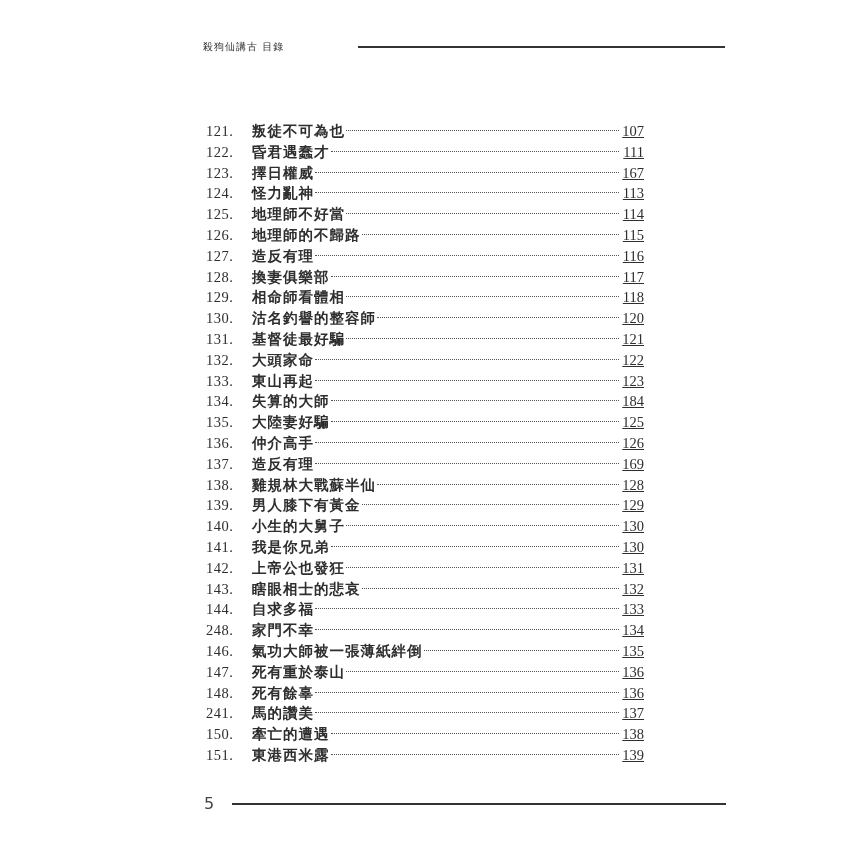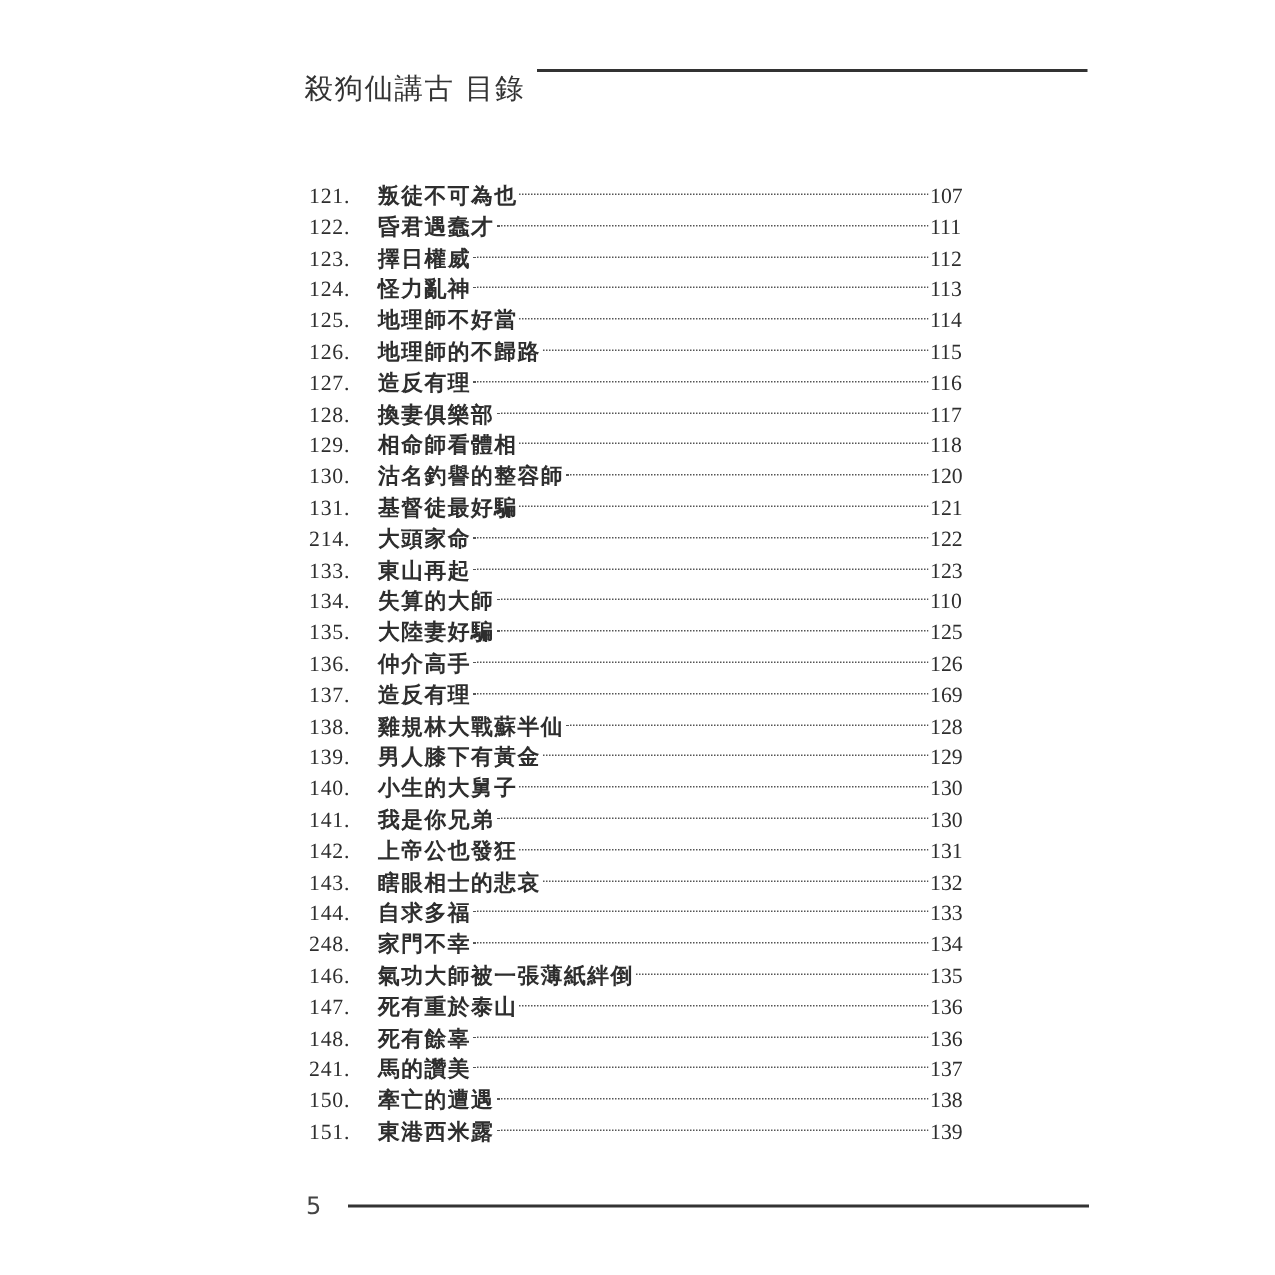--- a/index.html
+++ b/index.html
@@ -18,22 +18,22 @@
     .header {
       position: absolute;
       left: 203px;
       top: 36px;
       width: 522px;
       height: 22px;
     }
     .header-title {
       position: absolute;
       left: 0;
-      top: 12px;
-      font-size: 19px;
+      top: 0;
+      font-size: 10px;
       line-height: 22px;
       letter-spacing: 1px;
       color: #333;
       white-space: nowrap;
     }
     .header-rule {
       position: absolute;
       left: 155px;
       top: 10px;
       width: 367px;
@@ -81,21 +81,23 @@
       position: absolute;
       left: 0;
       right: 0;
       bottom: 5px;
       border-bottom: 1.5px dotted #555;
     }
     .toc-page {
       flex: 0 0 auto;
       font-family: "Liberation Serif", "DejaVu Serif", serif;
       font-size: 14.5px;
+      text-align: right;
       min-width: 24px;
+      text-decoration: underline;
     }
     .footer {
       position: absolute;
       left: 204px;
       top: 792px;
       width: 522px;
       height: 24px;
     }
     .footer-page {
       position: absolute;
@@ -133,21 +135,21 @@
     <div class="toc-row">
       <span class="toc-num">122.</span>
       <span class="toc-title">昏君遇蠢才</span>
       <span class="toc-leader"></span>
       <span class="toc-page">111</span>
     </div>
     <div class="toc-row">
       <span class="toc-num">123.</span>
       <span class="toc-title">擇日權威</span>
       <span class="toc-leader"></span>
-      <span class="toc-page">112</span>
+      <span class="toc-page">167</span>
     </div>
     <div class="toc-row">
       <span class="toc-num">124.</span>
       <span class="toc-title">怪力亂神</span>
       <span class="toc-leader"></span>
       <span class="toc-page">113</span>
     </div>
     <div class="toc-row">
       <span class="toc-num">125.</span>
       <span class="toc-title">地理師不好當</span>
@@ -184,36 +186,36 @@
       <span class="toc-leader"></span>
       <span class="toc-page">120</span>
     </div>
     <div class="toc-row">
       <span class="toc-num">131.</span>
       <span class="toc-title">基督徒最好騙</span>
       <span class="toc-leader"></span>
       <span class="toc-page">121</span>
     </div>
     <div class="toc-row">
-      <span class="toc-num">214.</span>
+      <span class="toc-num">132.</span>
       <span class="toc-title">大頭家命</span>
       <span class="toc-leader"></span>
       <span class="toc-page">122</span>
     </div>
     <div class="toc-row">
       <span class="toc-num">133.</span>
       <span class="toc-title">東山再起</span>
       <span class="toc-leader"></span>
       <span class="toc-page">123</span>
     </div>
     <div class="toc-row">
       <span class="toc-num">134.</span>
       <span class="toc-title">失算的大師</span>
       <span class="toc-leader"></span>
-      <span class="toc-page">110</span>
+      <span class="toc-page">184</span>
     </div>
     <div class="toc-row">
       <span class="toc-num">135.</span>
       <span class="toc-title">大陸妻好騙</span>
       <span class="toc-leader"></span>
       <span class="toc-page">125</span>
     </div>
     <div class="toc-row">
       <span class="toc-num">136.</span>
       <span class="toc-title">仲介高手</span>

